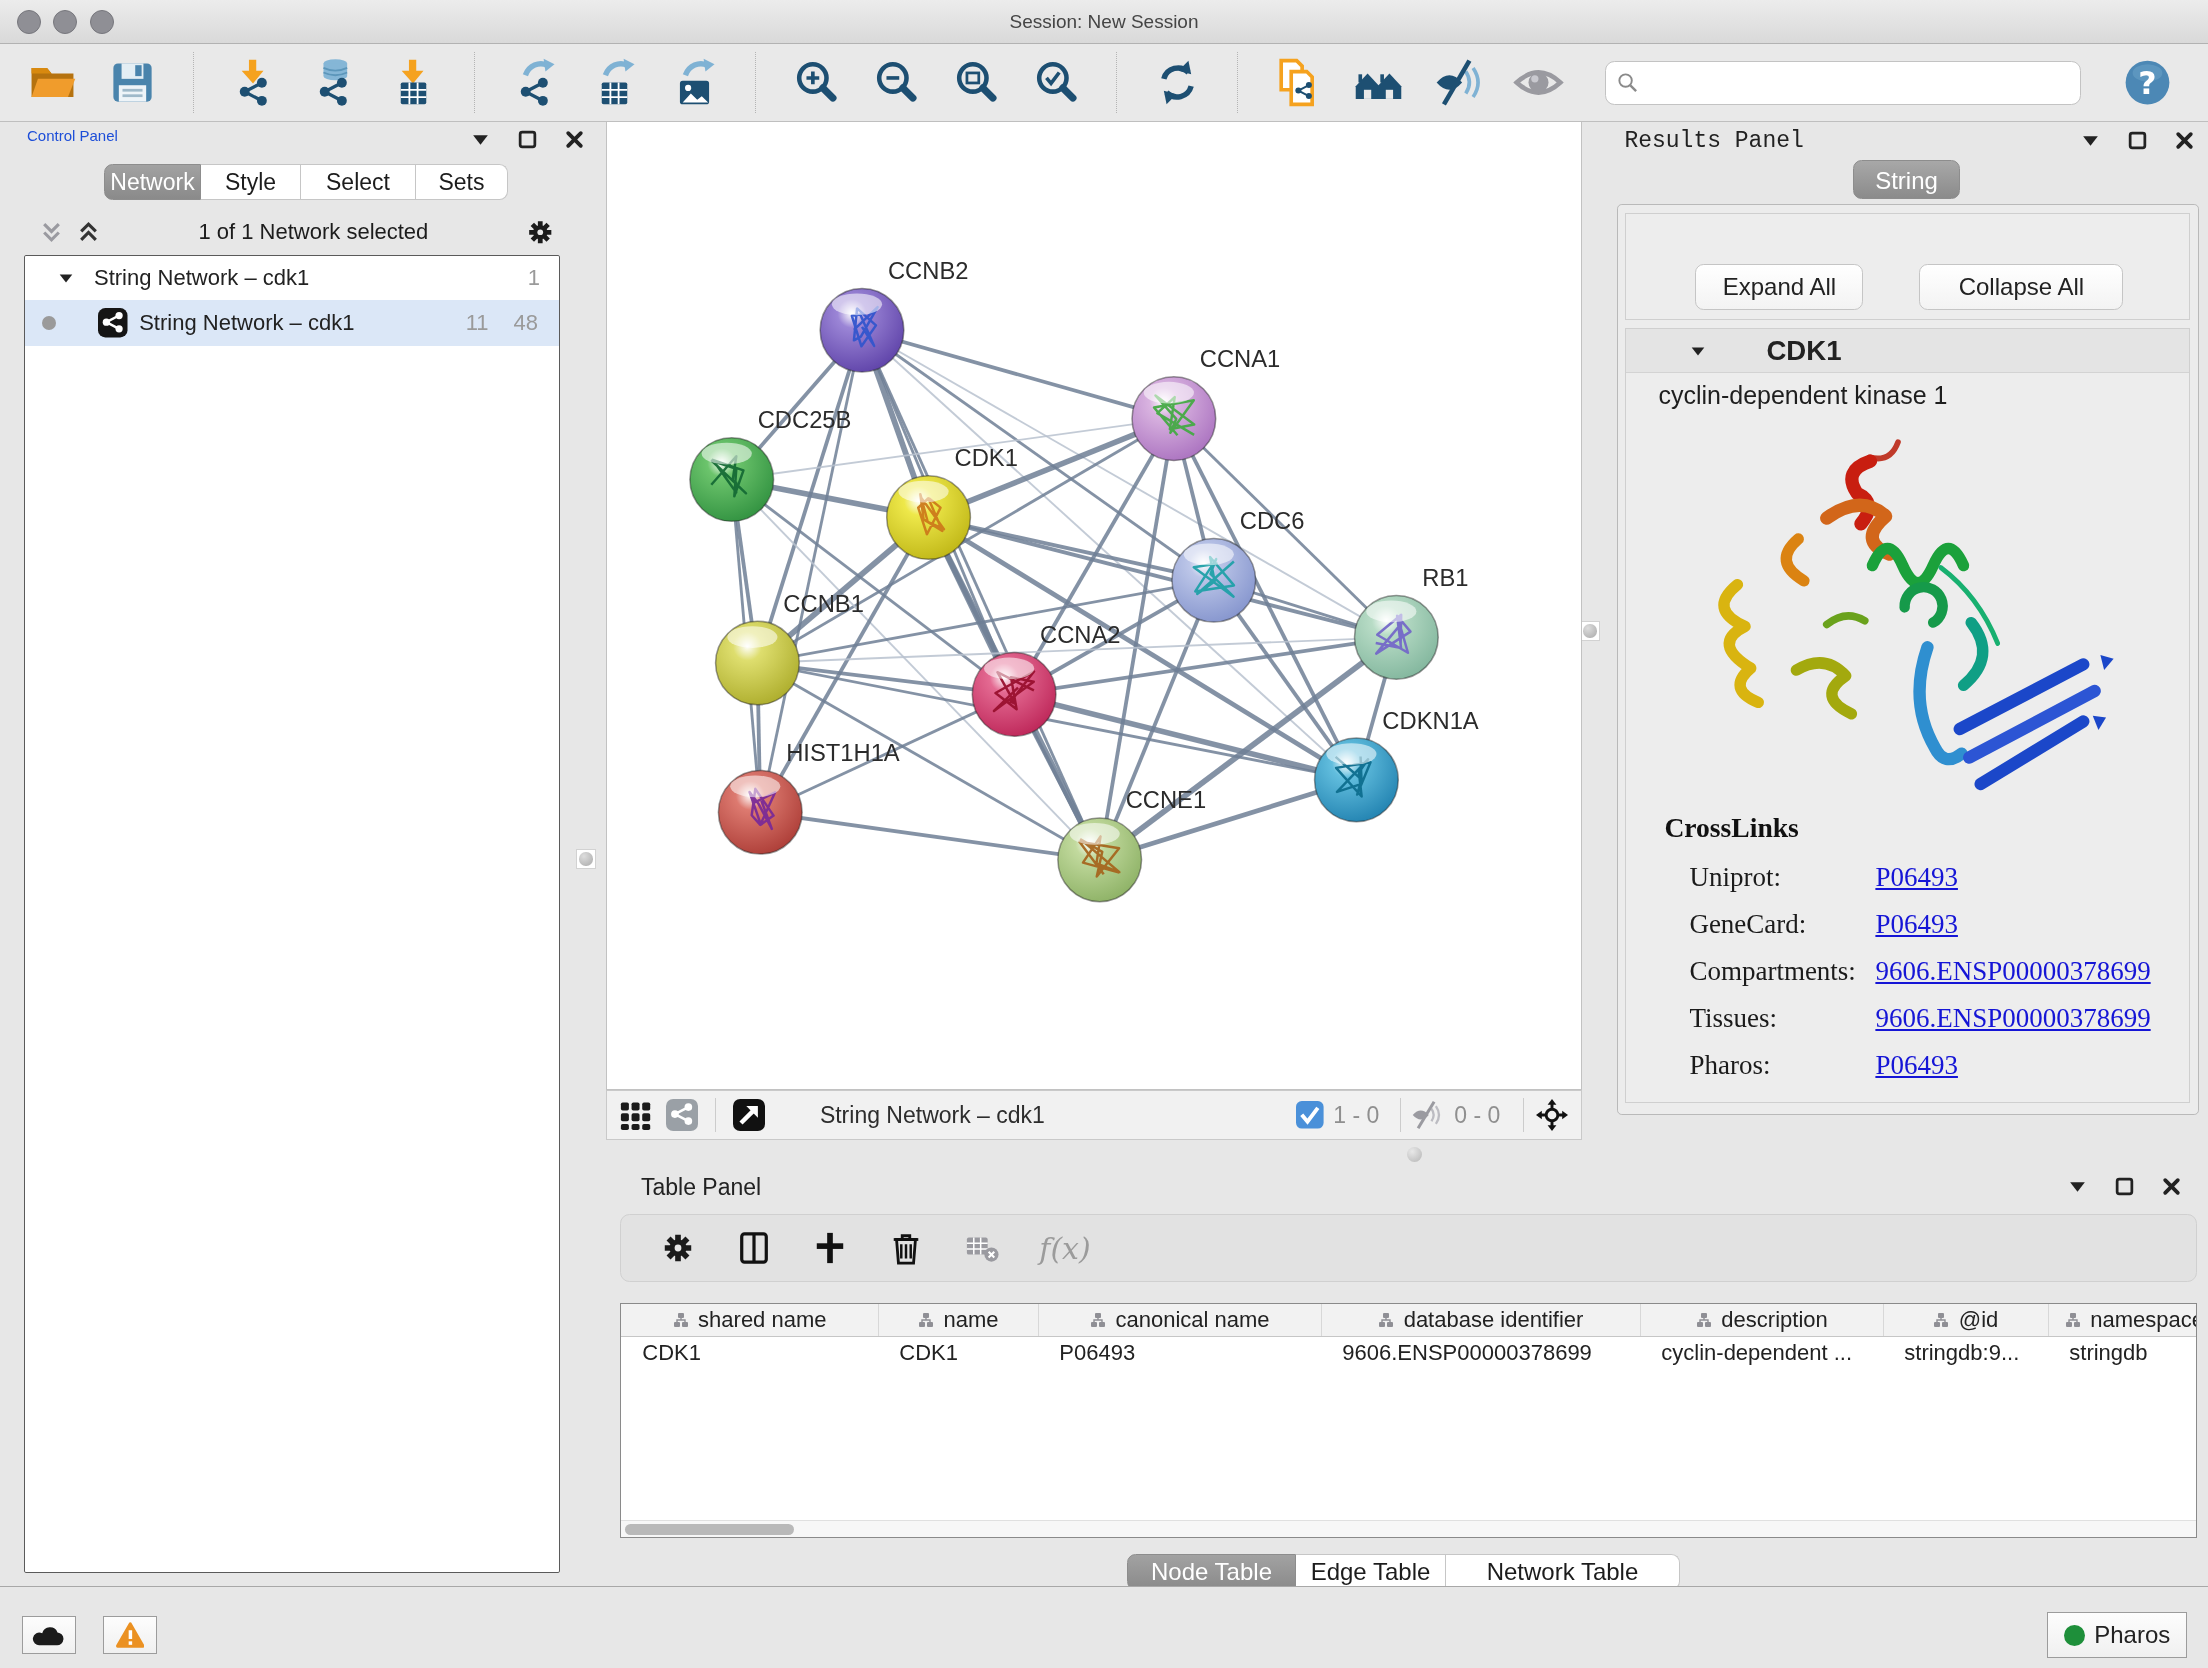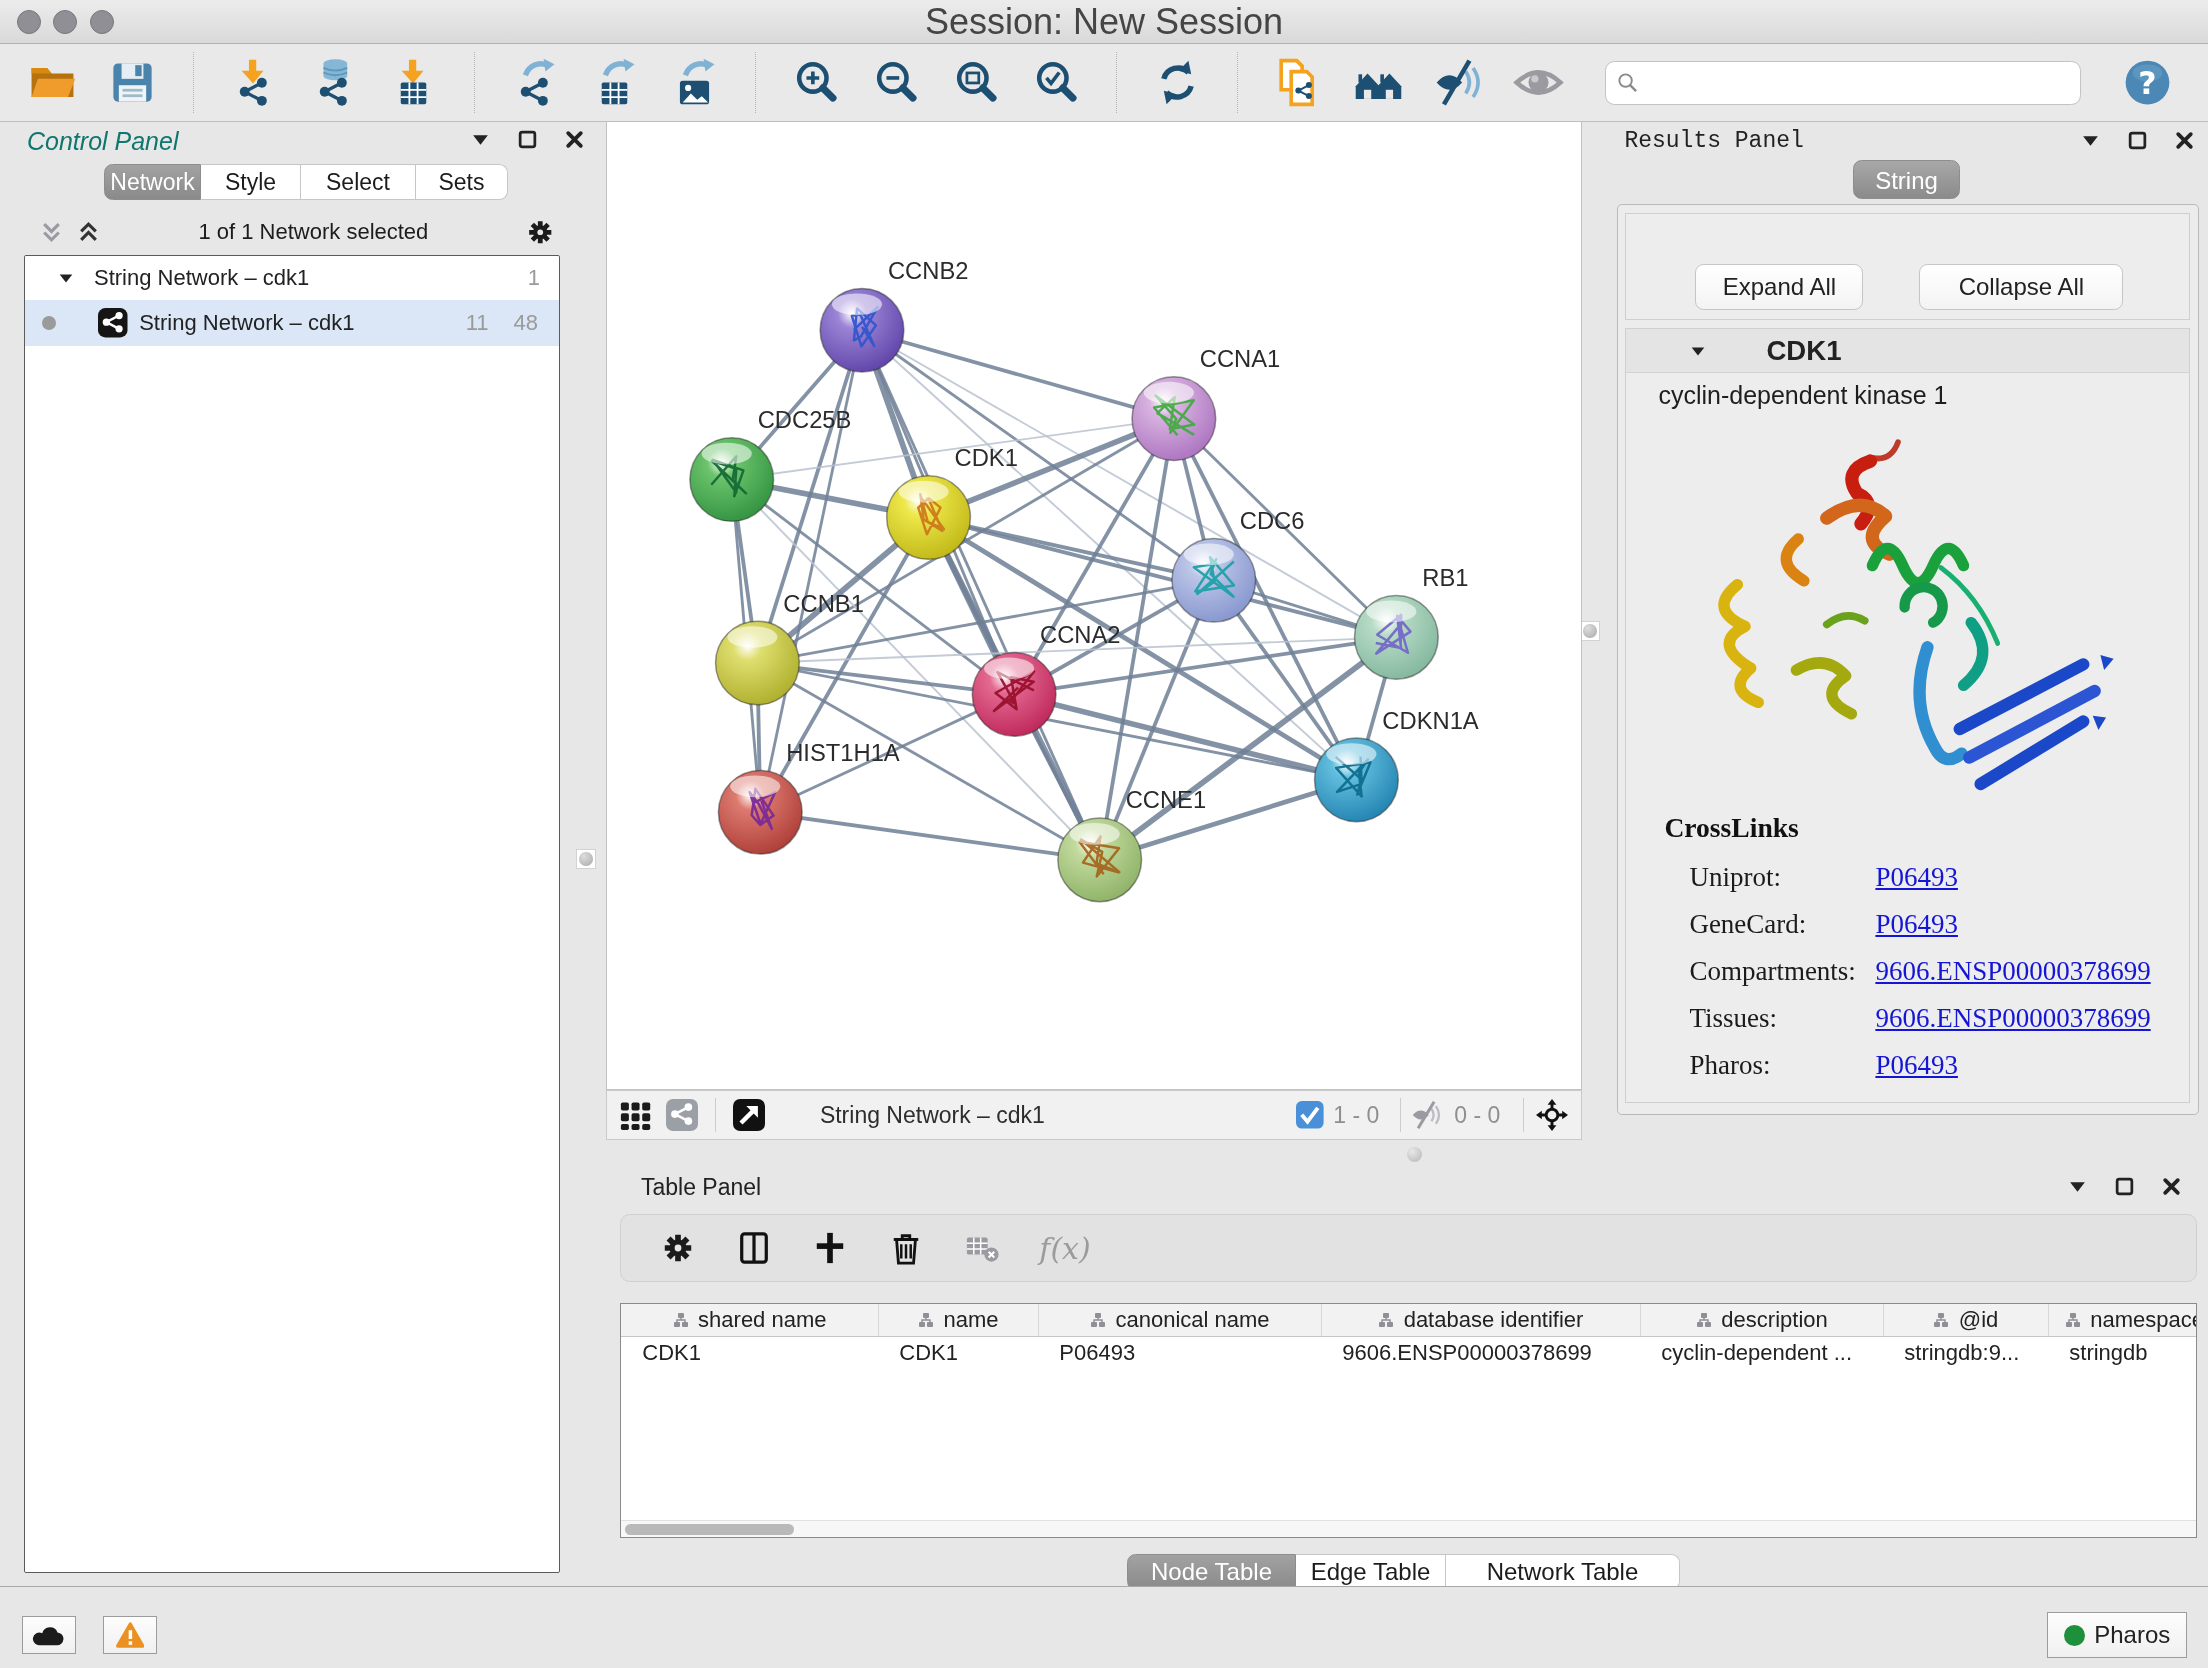--- a/index.html
+++ b/index.html
@@ -7,39 +7,39 @@
   body { position:relative; overflow:hidden; background:#e7e7e7;
          font-family:"Liberation Sans",sans-serif; font-size:22px; color:#222; }
   svg { display:block; }
 
   
   .titlebar { position:absolute; left:0; top:0; width:2208px; height:44px;
     background:linear-gradient(#ececec,#d9d9d9); border-bottom:1px solid #b2b2b2; }
   .lights { position:absolute; left:17px; top:9.5px; display:flex; gap:12.4px; }
   .light { width:24px; height:24px; border-radius:50%; background:#8f8f95; border:1px solid #77777d; }
   .win-title { position:absolute; left:0; top:0; width:100%; height:52px; line-height:44px;
-    text-align:center; font-size:36px; color:#454545; }
+    text-align:center; font-size:19px; color:#454545; }
 
   
   .toolbar { position:absolute; left:0; top:44px; width:2208px; height:78px;
     background:#e9e9e9; border-bottom:1px solid #bfbfbf;
     display:flex; align-items:center; padding:0 23px 0 25px; }
   #tb-icons { display:flex; align-items:center; gap:25px; }
   .tb-btn { width:55px; height:55px; display:flex; align-items:center; justify-content:center; cursor:pointer; }
   .tb-btn svg { width:51px; height:51px; }
   .tb-sep { width:0; height:61px; border-left:1.9px dotted #b4b4b4; margin:0 7.6px; }
   .searchwrap { position:relative; margin-left:auto; width:476px; height:44px; }
   .searchwrap svg { position:absolute; left:11.4px; top:10.5px; width:23px; height:23px; }
   .searchwrap input { width:100%; height:100%; border:1px solid #c3c3c3; border-radius:9.5px;
     background:#fff; padding-left:44px; font-size:23px; font-family:inherit; outline:none; }
   .helpbtn { width:49px; height:49px; margin:0 13.3px 0 42px; cursor:pointer; }
   .helpbtn svg { width:49px; height:49px; }
 
   
-  .panel-head { position:absolute; height:32px; font-size:25px; color:#0f766e;font-style:italic; }
+  .panel-head { position:absolute; height:32px; font-size:15px; color:#1d4ed8; }
 
   
   .cp-head { left:27px; top:127px; }
   .cp-headicons { left:470px; top:129px; position:absolute; display:flex; gap:26px; }
   .cp-headicons span { width:21px; height:21px; cursor:pointer; }
   .tabs { position:absolute; display:flex; }
   .tab { height:36px; line-height:34px; text-align:center; background:#fff; border:1px solid #c6c6c6;
     border-left:none; font-size:23px; color:#1c1c1c; cursor:pointer; }
   .tab:first-child { border-left:1px solid #c6c6c6; border-radius:8.6px 0 0 8.6px; }
   .tab:last-child { border-radius:0 8.6px 8.6px 0; }

